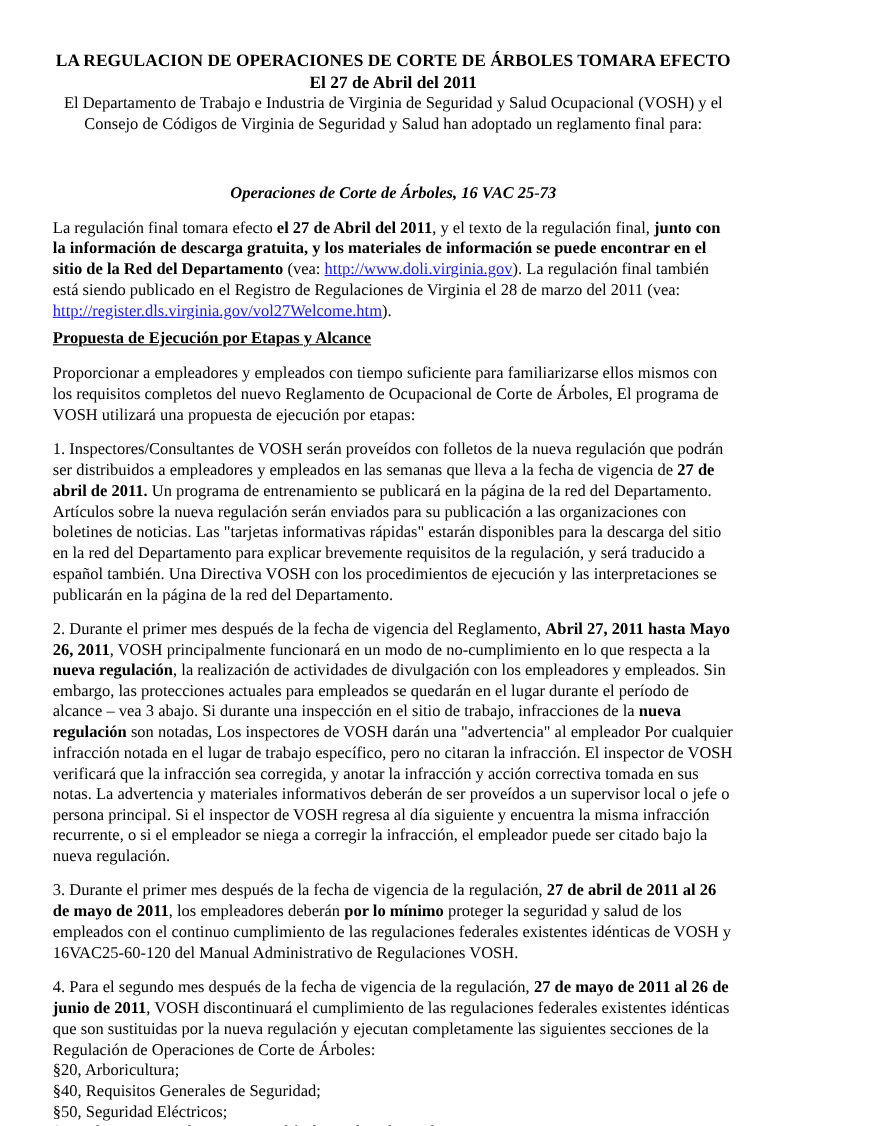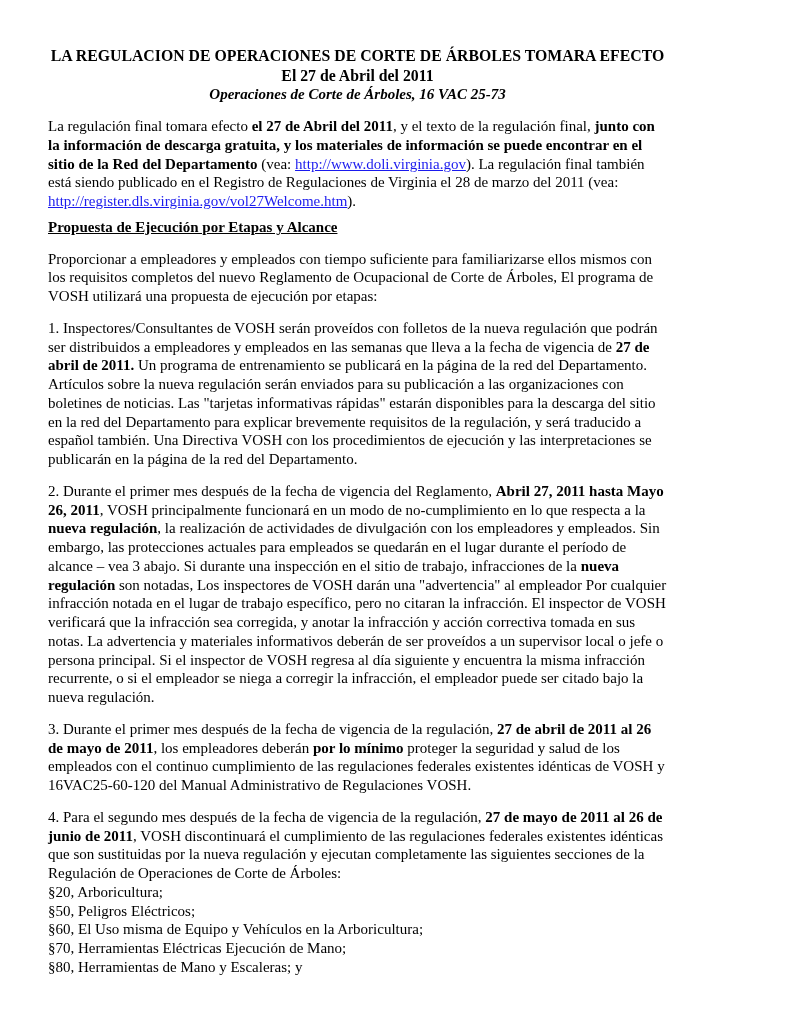--- a/index.html
+++ b/index.html
@@ -20,20 +20,21 @@
     text-align: center;
     font-size: 15.8px;
   }
   .subtitle {
     text-align: center;
   }
   .reg-name {
     text-align: center;
     font-weight: bold;
     font-style: italic;
+    margin-top: 44px;
   }
   .para {
     margin: 13px 0 0 0;
   }
   .heading {
     font-weight: bold;
     text-decoration: underline;
     margin-top: 7px;
   }
   .b { font-weight: bold; }
@@ -42,33 +43,35 @@
     cursor: pointer;
   }
   .section-list { margin: 0; }
   .section-line { }
 </style>
 </head>
 <body>
 
 <div class="page">
   <div class="title">LA REGULACION DE OPERACIONES DE CORTE DE ÁRBOLES TOMARA EFECTO El 27 de Abril del 2011</div>
+  <div class="subtitle">El Departamento de Trabajo e Industria de Virginia de Seguridad y Salud Ocupacional (VOSH) y el Consejo de Códigos de Virginia de Seguridad y Salud  han adoptado un reglamento final para:</div>
   <div class="reg-name">Operaciones de Corte de Árboles, 16 VAC 25-73</div>
 
   <p class="para"><span>La regulación final tomara efecto </span><span class="b">el 27 de Abril del 2011</span><span>, y el texto de la regulación final, </span><span class="b">junto con la información de descarga gratuita, y los materiales de información se puede encontrar en el sitio de la Red del Departamento</span><span> (vea: </span><a class="link" href="#" style="color: rgb(26, 26, 238);">http://www.doli.virginia.gov</a><span>).  La regulación final también está siendo publicado en el Registro de Regulaciones de Virginia el 28 de marzo del 2011 (vea: </span><a class="link" href="#" style="color: rgb(26, 26, 238);">http://register.dls.virginia.gov/vol27Welcome.htm</a><span>).</span></p>
 
   <div class="heading">Propuesta de Ejecución por Etapas y Alcance</div>
 
   <p class="para">Proporcionar a empleadores y empleados con tiempo suficiente para familiarizarse ellos mismos con los requisitos completos del nuevo Reglamento de Ocupacional de Corte de Árboles, El programa de VOSH utilizará una propuesta de ejecución por etapas:</p>
 
   <p class="para"><span>1.  Inspectores/Consultantes de VOSH serán proveídos con folletos de la nueva regulación que podrán ser distribuidos a empleadores y empleados en las semanas que lleva a la fecha de vigencia  de  </span><span class="b">27 de abril de 2011.</span><span>  Un programa de entrenamiento se publicará en la página de la red del Departamento. Artículos sobre la nueva regulación serán enviados para su publicación a las organizaciones con boletines de noticias. Las "tarjetas informativas rápidas" estarán disponibles para la descarga del sitio en la red del Departamento para explicar brevemente requisitos de la regulación, y será traducido a español también. Una Directiva VOSH con los procedimientos de ejecución y las interpretaciones se publicarán en la página de la red del Departamento.</span></p>
   <p class="para"><span>2.  Durante el primer mes después de la fecha de vigencia del Reglamento, </span><span class="b">Abril 27, 2011 hasta Mayo 26, 2011</span><span>, VOSH principalmente funcionará en un modo de no-cumplimiento en lo que respecta a la </span><span class="b">nueva regulación</span><span>, la realización de actividades de divulgación con los empleadores y empleados. Sin embargo, las protecciones actuales para empleados se quedarán en el lugar durante el período de alcance – vea 3 abajo. Si durante una inspección en el sitio de trabajo, infracciones de la </span><span class="b">nueva regulación</span><span> son notadas, Los inspectores de VOSH darán una "advertencia" al empleador Por cualquier infracción notada en el lugar de trabajo específico, pero no citaran la infracción. El inspector de VOSH verificará que la infracción sea corregida, y anotar la infracción y acción correctiva tomada en sus notas.   La advertencia y materiales informativos deberán de ser proveídos a un supervisor local o jefe o persona principal. Si el inspector de VOSH regresa al día siguiente y encuentra la misma infracción recurrente, o si el empleador se niega a corregir la infracción, el empleador puede ser citado bajo la nueva regulación.</span></p>
   <p class="para"><span>3.  Durante el primer mes después de la fecha de vigencia de la regulación, </span><span class="b">27 de abril de 2011 al 26 de mayo de 2011</span><span>, los empleadores deberán </span><span class="b">por lo mínimo</span><span> proteger la seguridad y salud de los empleados con el continuo cumplimiento de las regulaciones federales existentes  idénticas de VOSH y 16VAC25-60-120 del Manual Administrativo de Regulaciones VOSH.</span></p>
   <p class="para"><span>4.  Para el segundo mes después de la fecha de vigencia de la regulación, </span><span class="b">27 de mayo de 2011 al 26 de junio de 2011</span><span>, VOSH discontinuará el cumplimiento de las regulaciones federales existentes idénticas que son sustituidas por la nueva regulación y ejecutan completamente las siguientes secciones de la Regulación de Operaciones de Corte de Árboles:</span></p>
   <div class="section-list">
       <div class="section-line">§20, Arboricultura;</div>
-      <div class="section-line">§50, Peligros Eléctricos;</div>
+      <div class="section-line">§40, Requisitos Generales de Seguridad;</div>
+      <div class="section-line">§50, Seguridad Eléctricos;</div>
       <div class="section-line">§60, El Uso misma de Equipo y Vehículos en la Arboricultura;</div>
       <div class="section-line">§70, Herramientas Eléctricas Ejecución de Mano;</div>
       <div class="section-line">§80, Herramientas de Mano y Escaleras; y</div>
     </div>
 
 </div>
 
 </body></html>

